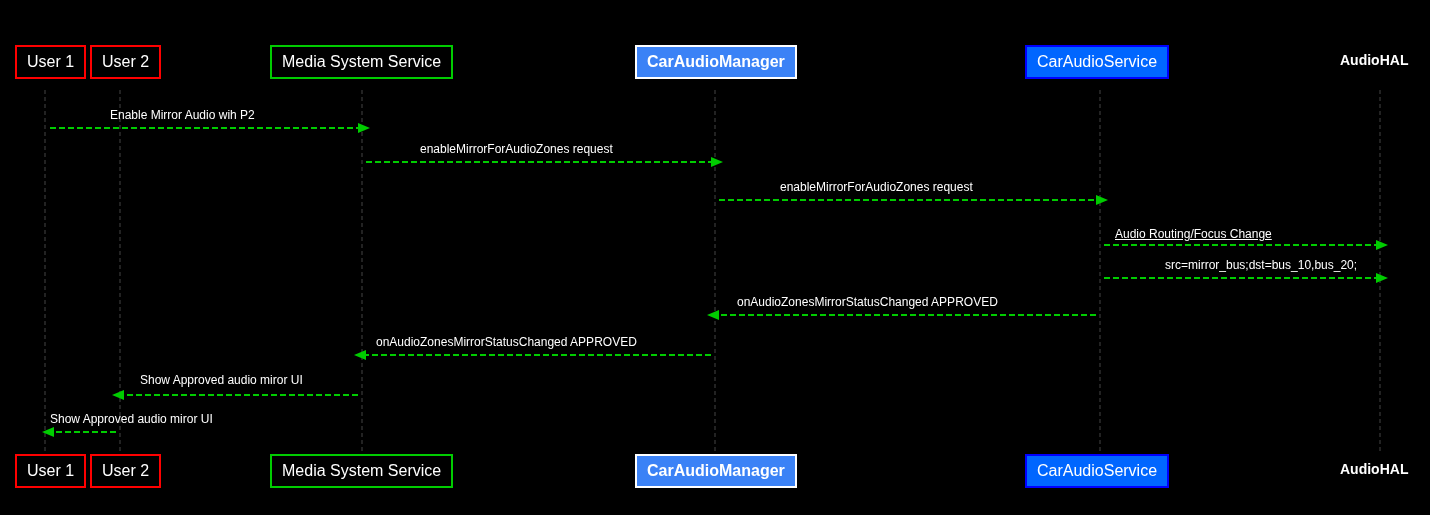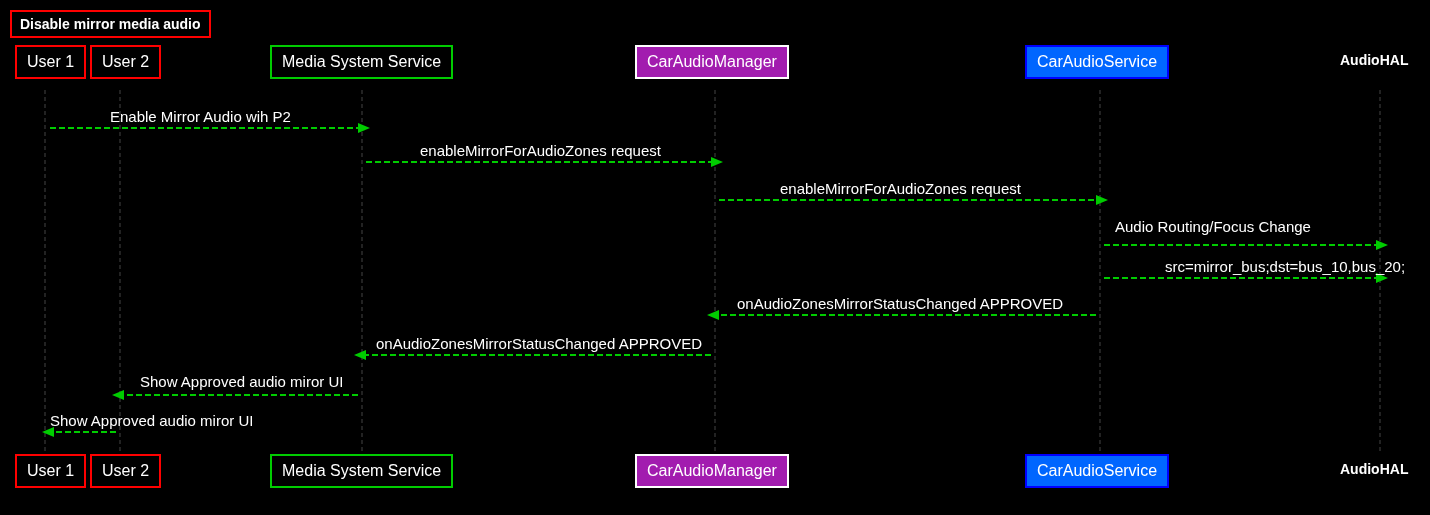--- a/index.html
+++ b/index.html
@@ -22,58 +22,55 @@
       position: absolute;
       border: 2px solid;
       padding: 6px 10px;
       white-space: nowrap;
       font-size: 16px;
       font-weight: normal;
     }
     .actor-red { border-color: #ff0000; color: #fff; background: #000; }
     .actor-green { border-color: #00cc00; color: #fff; background: #000; }
     .actor-blue { border-color: #0000ff; background: #0066ff; color: #fff; text-align: right; }
-    .actor-white { border-color: #fff; color: #fff; background: #a21caf; }
+    .actor-white { border-color: #fff; color: #fff; background: #3b82f6; font-weight: bold; }
     .actor-plain { border: none; color: #fff; background: transparent; font-weight: bold; }
 
     .title-box {
       position: absolute;
       border: 2px solid red;
       padding: 4px 8px;
       font-size: 14px;
       font-weight: bold;
       color: #fff;
       background: #000;
     }
 
     .arrow-label {
       position: absolute;
       color: #fff;
-      font-size: 15px;
+      font-size: 12px;
       white-space: nowrap;
     }
 
     
     svg.arrows {
       position: absolute;
       top: 0;
       left: 0;
       width: 1430px;
       height: 515px;
       pointer-events: none;
     }
   </style>
 </head>
 <body>
 
 <div class="diagram">
 
-  <div class="title-box" style="left:10px; top:10px;">
-    <span>Disable mirror media audio</span>
-  </div>
 
   <svg class="arrows">
 
     <line x1="45" y1="90" x2="45" y2="454" stroke="#444" stroke-width="1" stroke-dasharray="4,3"></line>
 
     <line x1="120" y1="90" x2="120" y2="454" stroke="#444" stroke-width="1" stroke-dasharray="4,3"></line>
 
     <line x1="362" y1="90" x2="362" y2="454" stroke="#444" stroke-width="1" stroke-dasharray="4,3"></line>
 
     <line x1="715" y1="90" x2="715" y2="454" stroke="#444" stroke-width="1" stroke-dasharray="4,3"></line>
@@ -139,21 +136,21 @@
   </div>
 
   <div class="arrow-label" style="left:420px; top:142px;">
     <span>enableMirrorForAudioZones request</span>
   </div>
 
   <div class="arrow-label" style="left:780px; top:180px;">
     <span>enableMirrorForAudioZones request</span>
   </div>
 
-  <div class="arrow-label" style="left:1115px; top:218px;">
+  <div class="arrow-label" style="left:1115px; top:227px;text-decoration:underline;">
     <span>Audio Routing/Focus Change</span>
   </div>
 
   <div class="arrow-label" style="left:1165px; top:258px;">
     <span>src=mirror_bus;dst=bus_10,bus_20;</span>
   </div>
 
   <div class="arrow-label" style="left:737px; top:295px;">
     <span>onAudioZonesMirrorStatusChanged APPROVED</span>
   </div>

